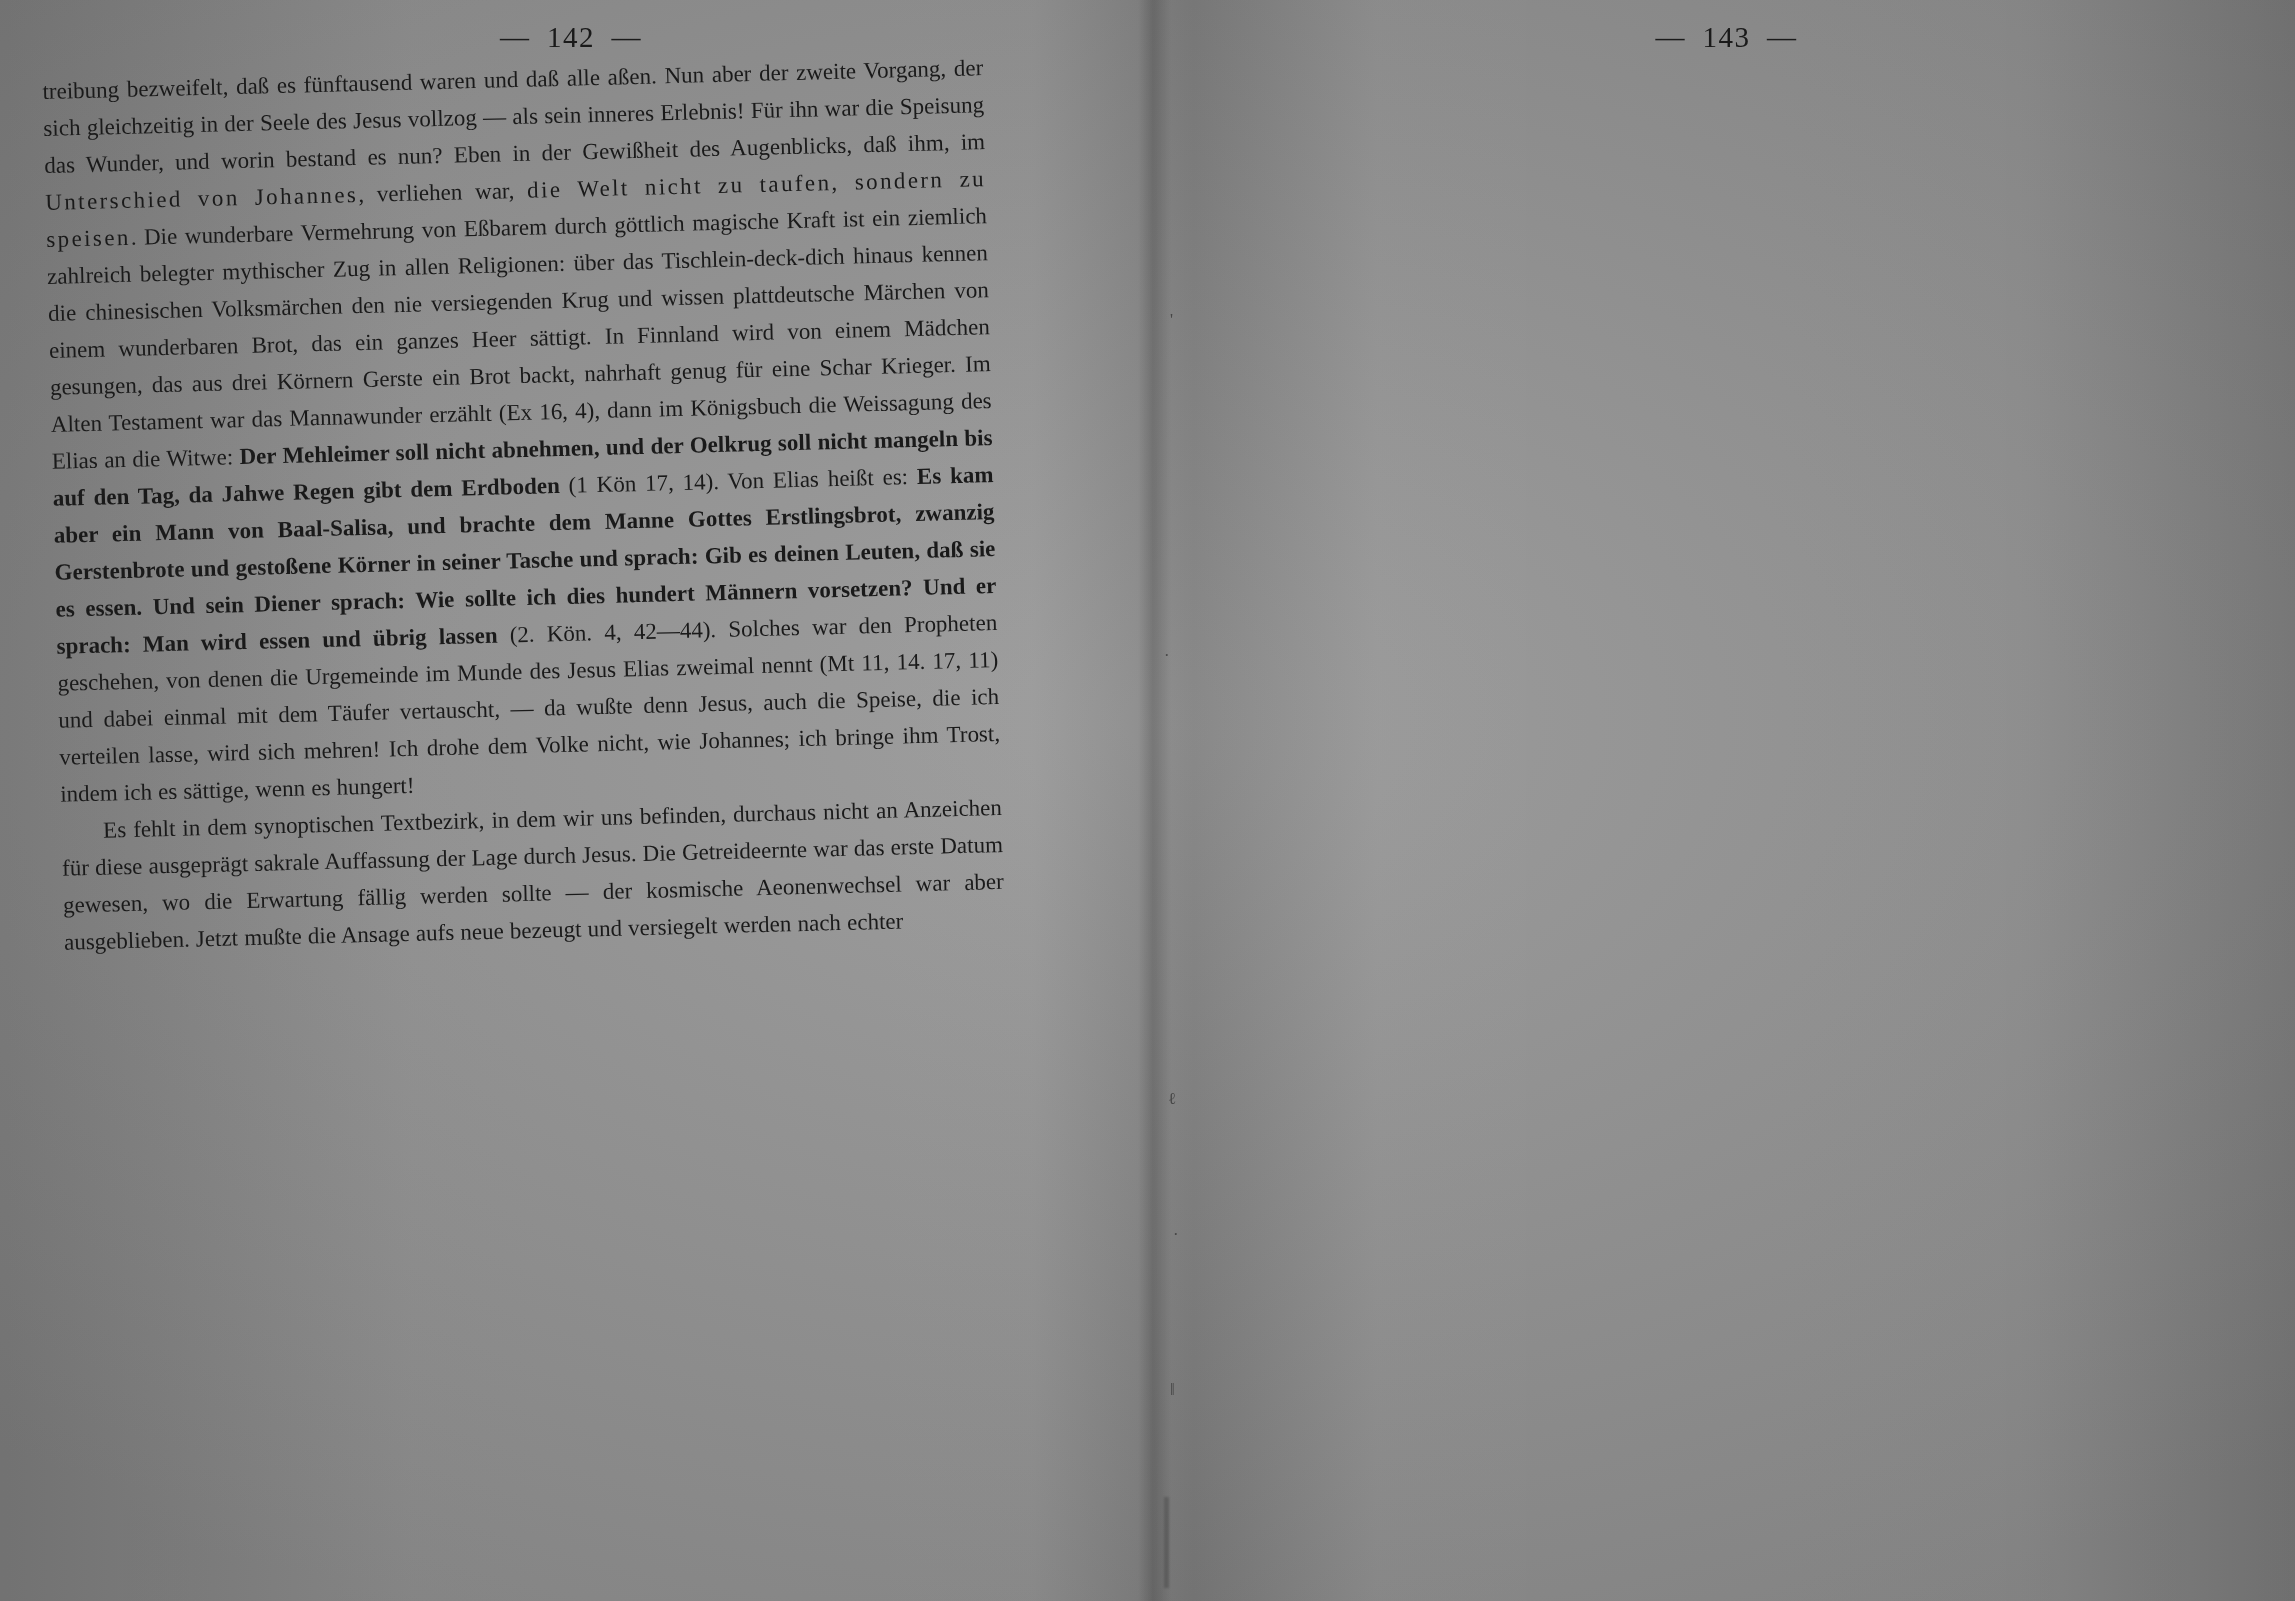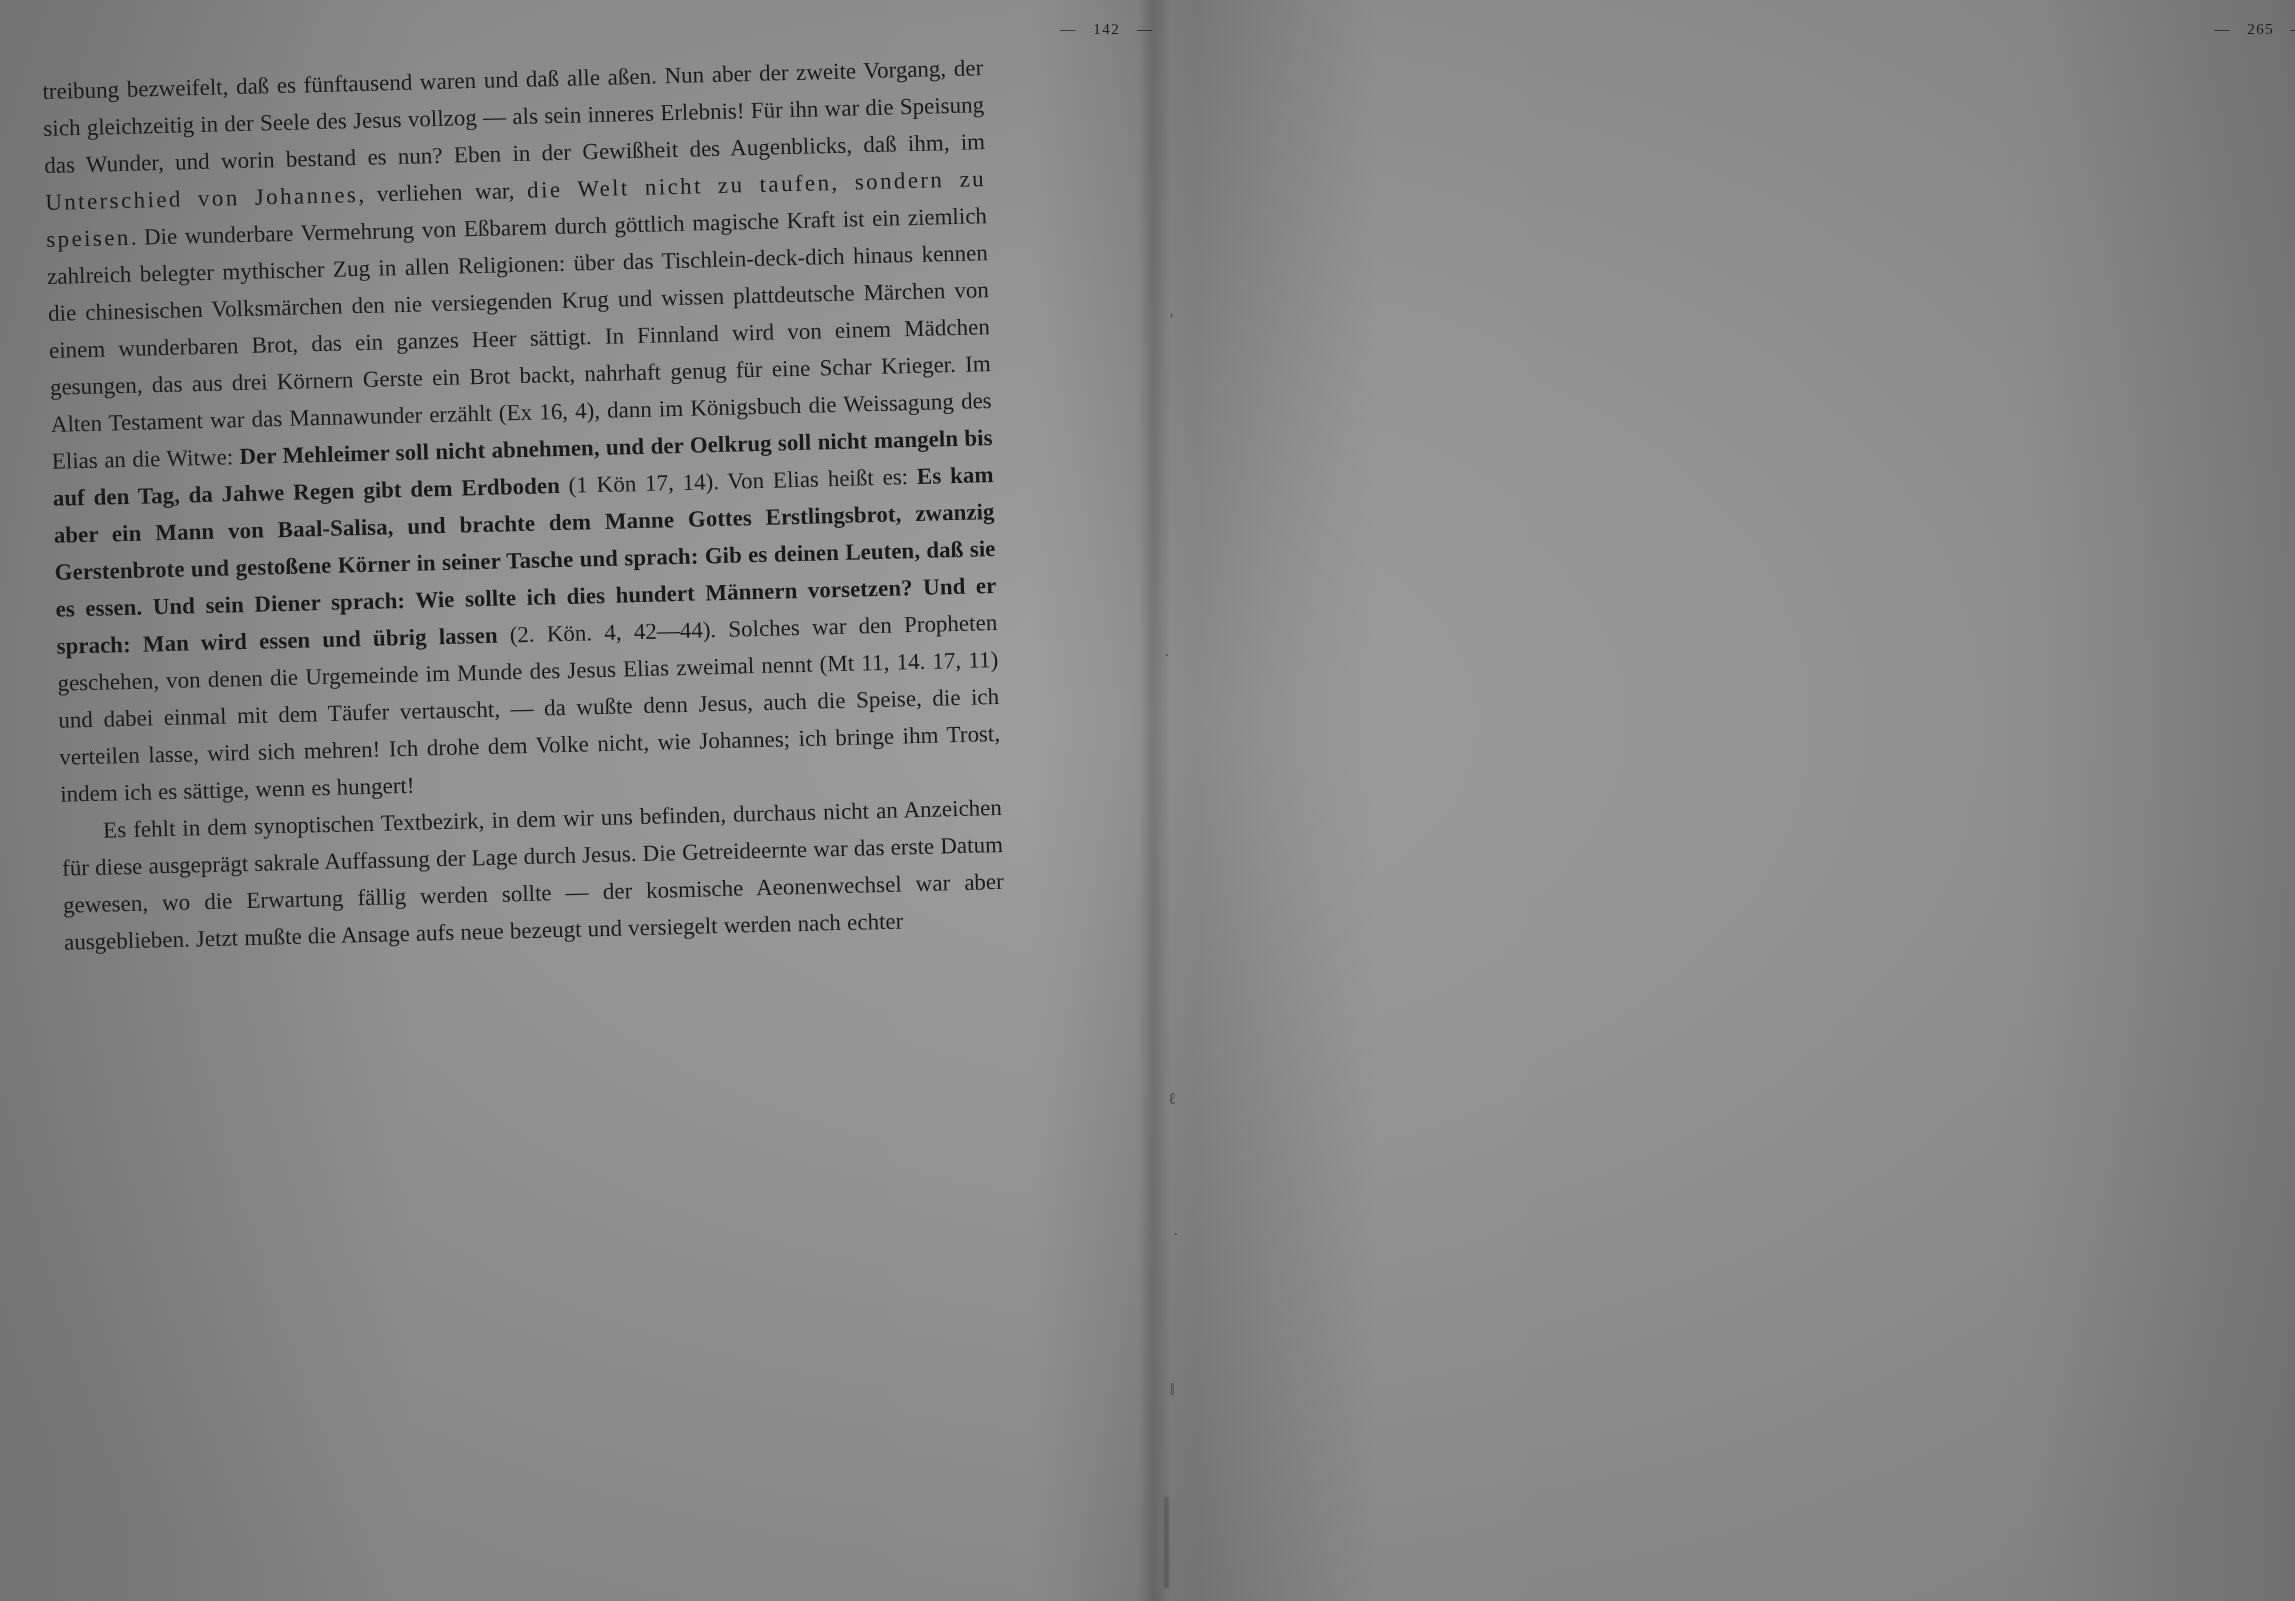--- a/index.html
+++ b/index.html
@@ -40,24 +40,23 @@
     top: 0;
     height: 1601px;
   }
   .page-left  { left: 0px;    width: 1142px; }
   .page-right { left: 1157px; width: 1139px; }
 
   .folio {
     position: absolute;
     top: 21px;
     width: 100%;
-    text-align: right;
-    font-size: 15px;
+    text-align: center;
+    font-size: 29px;
     letter-spacing: 1.5px;
-    margin-left: 28px;
   }
   .folio .dash { padding: 0 16.6px; }
 
   .col {
     position: absolute;
     top: 73px;
   }
   .col-left {
     left: 42px;
     width: 941px;
@@ -114,17 +113,17 @@
     <span class="dash">—</span><span>142</span><span class="dash">—</span>
   </div>
   <div class="col col-left">
     <p><span>treibung bezweifelt, daß es fünftausend waren und daß alle aßen. </span><span>Nun aber der zweite Vorgang, der sich gleichzeitig in der Seele des Jesus vollzog — als sein inneres Erlebnis! </span><span>Für ihn war die Speisung das Wunder, und worin bestand es nun? Eben in der Gewißheit des Augenblicks, daß ihm, im </span><span class="sp">Unterschied von Johannes</span><span>, verliehen war, </span><span class="sp">die Welt nicht zu taufen, sondern zu speisen</span><span>. Die wunderbare Vermehrung von Eßbarem durch göttlich magische Kraft ist ein ziemlich zahlreich belegter mythischer Zug in allen Religionen: über das Tischlein-deck-dich hinaus kennen die chinesischen Volksmärchen den nie versiegenden Krug und wissen plattdeutsche Märchen von einem wunderbaren Brot, das ein ganzes Heer sättigt. In Finnland wird von einem Mädchen gesungen, das aus drei Körnern Gerste ein Brot backt, nahrhaft genug für eine Schar Krieger. Im Alten Testament war das Mannawunder erzählt (Ex 16, 4), dann im Königsbuch die Weissagung des Elias an die Witwe: </span><span class="bold">Der Mehleimer soll nicht abnehmen, und der Oelkrug soll nicht mangeln bis auf den Tag, da Jahwe Regen gibt dem Erdboden</span><span> (1 Kön 17, 14). Von Elias heißt es: </span><span class="bold">Es kam aber ein Mann von Baal-Salisa, und brachte dem Manne Gottes Erstlingsbrot, zwanzig Gerstenbrote und gestoßene Körner in seiner Tasche und sprach: Gib es deinen Leuten, daß sie es essen. Und sein Diener sprach: Wie sollte ich dies hundert Männern vorsetzen? Und er sprach: Man wird essen und übrig lassen</span><span> (2. Kön. 4, 42—44). Solches war den Propheten geschehen, von denen die Urgemeinde im Munde des Jesus Elias zweimal nennt (Mt 11, 14. 17, 11) und dabei einmal mit dem Täufer vertauscht, — da wußte denn Jesus, auch die Speise, die ich verteilen lasse, wird sich mehren! Ich drohe dem Volke nicht, wie Johannes; ich bringe ihm Trost, indem ich es sättige, wenn es hungert!</span></p>
     <p class="indent"><span>Es fehlt in dem synoptischen Textbezirk, in dem wir uns befinden, durchaus nicht an Anzeichen für diese ausgeprägt sakrale Auffassung der Lage durch Jesus. Die Getreideernte war das erste Datum gewesen, wo die Erwartung fällig werden sollte — der kosmische Aeonenwechsel war aber ausgeblieben. Jetzt mußte die Ansage aufs neue bezeugt und versiegelt werden nach echter</span></p>
   </div>
 </div>
 
 <div class="page page-right">
   <div class="folio">
-    <span class="dash">—</span><span>265</span><span class="dash">—</span>
+    <span class="dash">—</span><span>143</span><span class="dash">—</span>
   </div>
 
 </div>
 
 
 </body></html>

